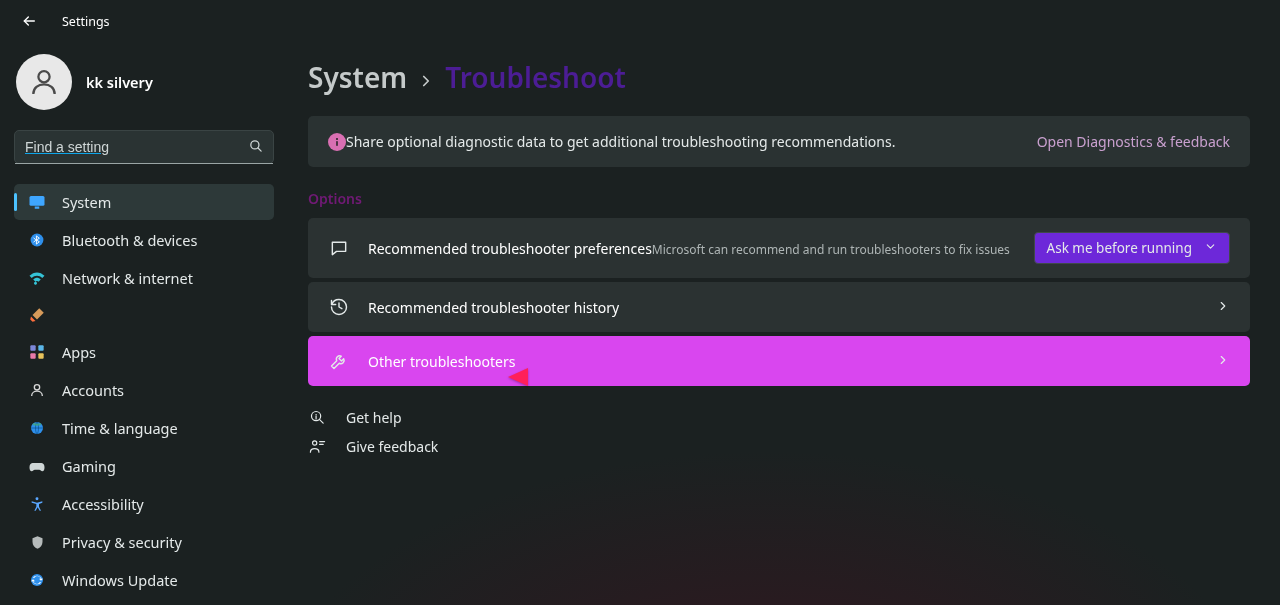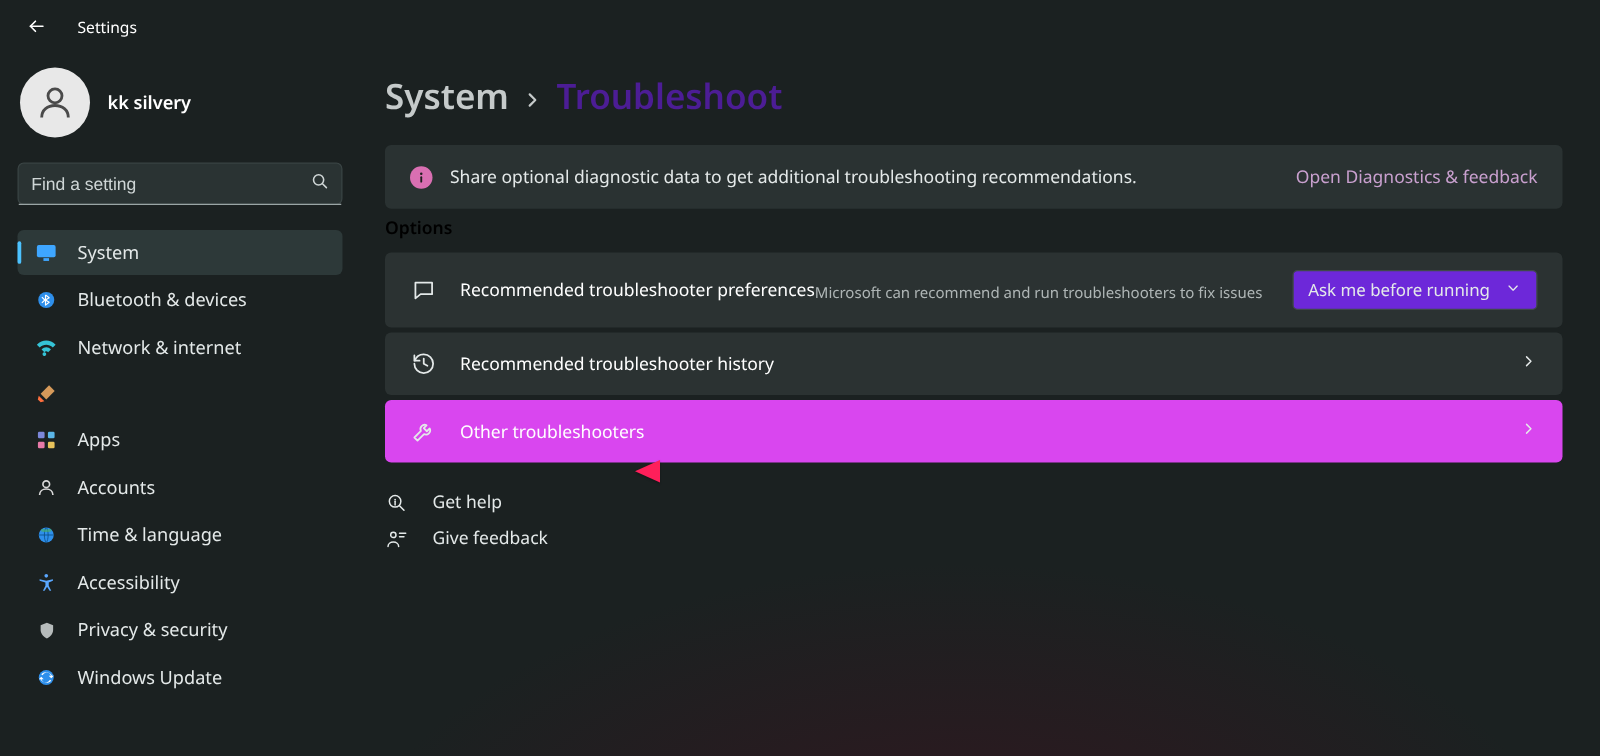--- a/index.html
+++ b/index.html
@@ -34,21 +34,21 @@
     background: #2a3333; border: 1px solid #3a4444;
     border-radius: 5px; height: 34px;
     display: flex; align-items: center; padding: 0 10px;
   }
   .searchWrap::after {
     content: ""; position: absolute; left: 0; right: 0; bottom: -1px; height: 1px;
     background: #9aa5a5;
   }
   .searchInput {
     flex: 1; background: none; border: none; outline: none;
-    color: #0ea5e9; font-size: 14px;
+    color: #0ea5e9; font-size: 14px; text-decoration: underline;
   }
   .searchInput::placeholder { color: #cfd6d6; }
   .searchIcon { color: #cfd6d6; }
   .nav { margin-top: 10px; display: flex; flex-direction: column; gap: 2px; }
   .nav-item {
     position: relative;
     display: flex; align-items: center; gap: 16px;
     padding: 8px 10px 8px 14px; border-radius: 5px;
     color: #e4e9e9; font-size: 14.5px;
     cursor: pointer;
@@ -60,46 +60,46 @@
   }
   .nav-icon { width: 18px; height: 18px; display: flex; align-items: center; justify-content: center; }
   .nav-label { flex: 1; }
   .main { flex: 1; padding: 22px 30px 0 20px; display: flex; flex-direction: column; }
   .breadcrumb { display: flex; align-items: baseline; gap: 10px; }
   .bc-root { font-size: 28px; font-weight: 600; color: #c5caca; cursor: pointer; }
   .bc-chev { color: #c5caca; position: relative; top: 2px; }
   .bc-leaf { font-size: 28px; font-weight: 600; color: #4c1d95; }
   .banner {
     margin-top: 20px; background: #2a3232; border-radius: 5px;
-    padding: 16px 20px; display: flex; align-items: center; gap: 14px;
+    padding: 16px 20px; display: flex; align-items: center; 
   }
   .bannerIcon { width: 18px; height: 18px; border-radius: 50%; background: #d96fb2; display: flex; align-items: center; justify-content: center; }
   .bannerIcon svg { width: 12px; height: 12px; }
   .bannerText { flex: 1; font-size: 14px; color: #e4e9e9; }
   .bannerLink { color: #c9a0cf; font-size: 14px; cursor: pointer; }
-  .sectionTitle { margin-top: 6px; font-size: 14px; font-weight: 600; color: #000000; }
+  .sectionTitle { margin-top: 22px; font-size: 14px; font-weight: 600; color: #701a75; }
   .cards { margin-top: 10px; display: flex; flex-direction: column; gap: 4px; }
   .card {
     background: #2b3232; border-radius: 5px;
     padding: 14px 20px; display: flex; align-items: center; gap: 18px;
     cursor: pointer;
   }
   .card.highlight { background: #d946ef; }
   .cardIcon { width: 22px; height: 22px; display: flex; align-items: center; justify-content: center; color: #e4e9e9; }
   .cardText { flex: 1; display: flex; }
   .cardTitle { font-size: 14px; color: #ffffff; }
   .cardSub { font-size: 12px; color: #aeb5b5; margin-top: 2px; }
   .dropdown {
     background: #6d28d9; border: 1px solid #40494a; border-radius: 4px;
     padding: 6px 12px; display: flex; align-items: center; gap: 12px;
     color: #e4e9e9; font-size: 13.5px; cursor: pointer;
   }
   .chev { color: #e4e9e9; }
   .footerLinks { margin-top: 22px; display: flex; flex-direction: column; gap: 10px; }
-  .footerLink { display: flex; align-items: flex-end; gap: 20px; color: #e4e9e9; font-size: 14px; cursor: pointer; }
+  .footerLink { display: flex; align-items: flex-start; gap: 20px; color: #e4e9e9; font-size: 14px; cursor: pointer; }
   .footerIcon { width: 18px; height: 18px; display: flex; align-items: center; justify-content: center; color: #e4e9e9; }
   .arrow {
     position: absolute; pointer-events: none;
   }
   .arrow svg { filter: drop-shadow(0 1px 1px rgba(0,0,0,0.3)); }
 </style>
 </head>
 <body>
 
 <div class="app">
@@ -194,20 +194,28 @@
           </div>
           <div class="nav-item">
             <span class="nav-icon">
               <svg viewBox="0 0 24 24" width="16" height="16">
                 <circle cx="12" cy="12" r="9" fill="#2e8feb"></circle>
                 <path d="M3 12h18M12 3c3 3 3 15 0 18M12 3c-3 3-3 15 0 18" stroke="#0b4f88" stroke-width="1" fill="none"></path>
                 <path d="M6 6c2 .5 4 1 6 1s4-.5 6-1" stroke="#49b35d" stroke-width="3" fill="none" opacity=".6"></path>
               </svg>
             </span>
             <span class="nav-label">Time &amp; language</span>
+          </div>
+          <div class="nav-item">
+            <span class="nav-icon">
+              <svg viewBox="0 0 24 24" width="18" height="18" fill="#cfd6d6">
+                <path d="M6 8h12c3 0 4 3 4 6s-1 5-3 5c-1.5 0-2.5-2-4-2h-6c-1.5 0-2.5 2-4 2-2 0-3-2-3-5s1-6 4-6z"></path>
+              </svg>
+            </span>
+            <span class="nav-label">Gaming</span>
           </div>
           <div class="nav-item">
             <span class="nav-icon">
               <svg viewBox="0 0 24 24" width="16" height="16" fill="#5aa7ff">
                 <circle cx="12" cy="4" r="2.2"></circle>
                 <path d="M4 8l8 2 8-2v2l-5 2v4l3 6h-2l-3-5-3 5H8l3-6v-4L4 10V8z"></path>
               </svg>
             </span>
             <span class="nav-label">Accessibility</span>
           </div>

